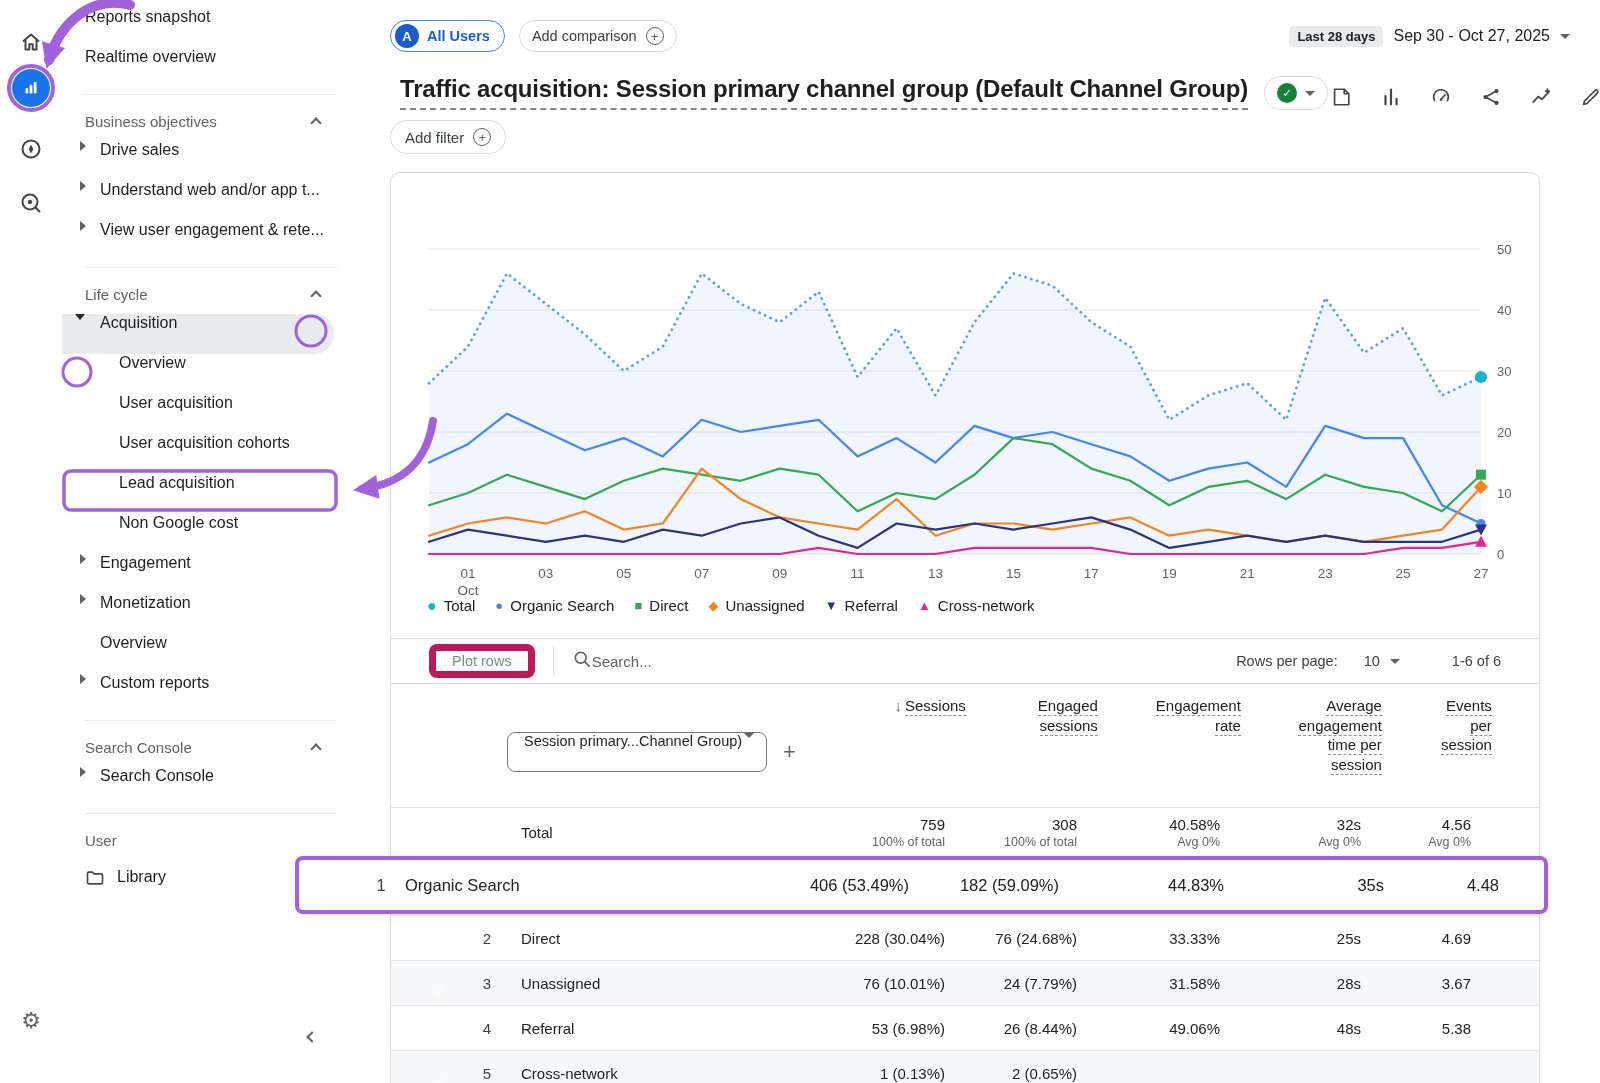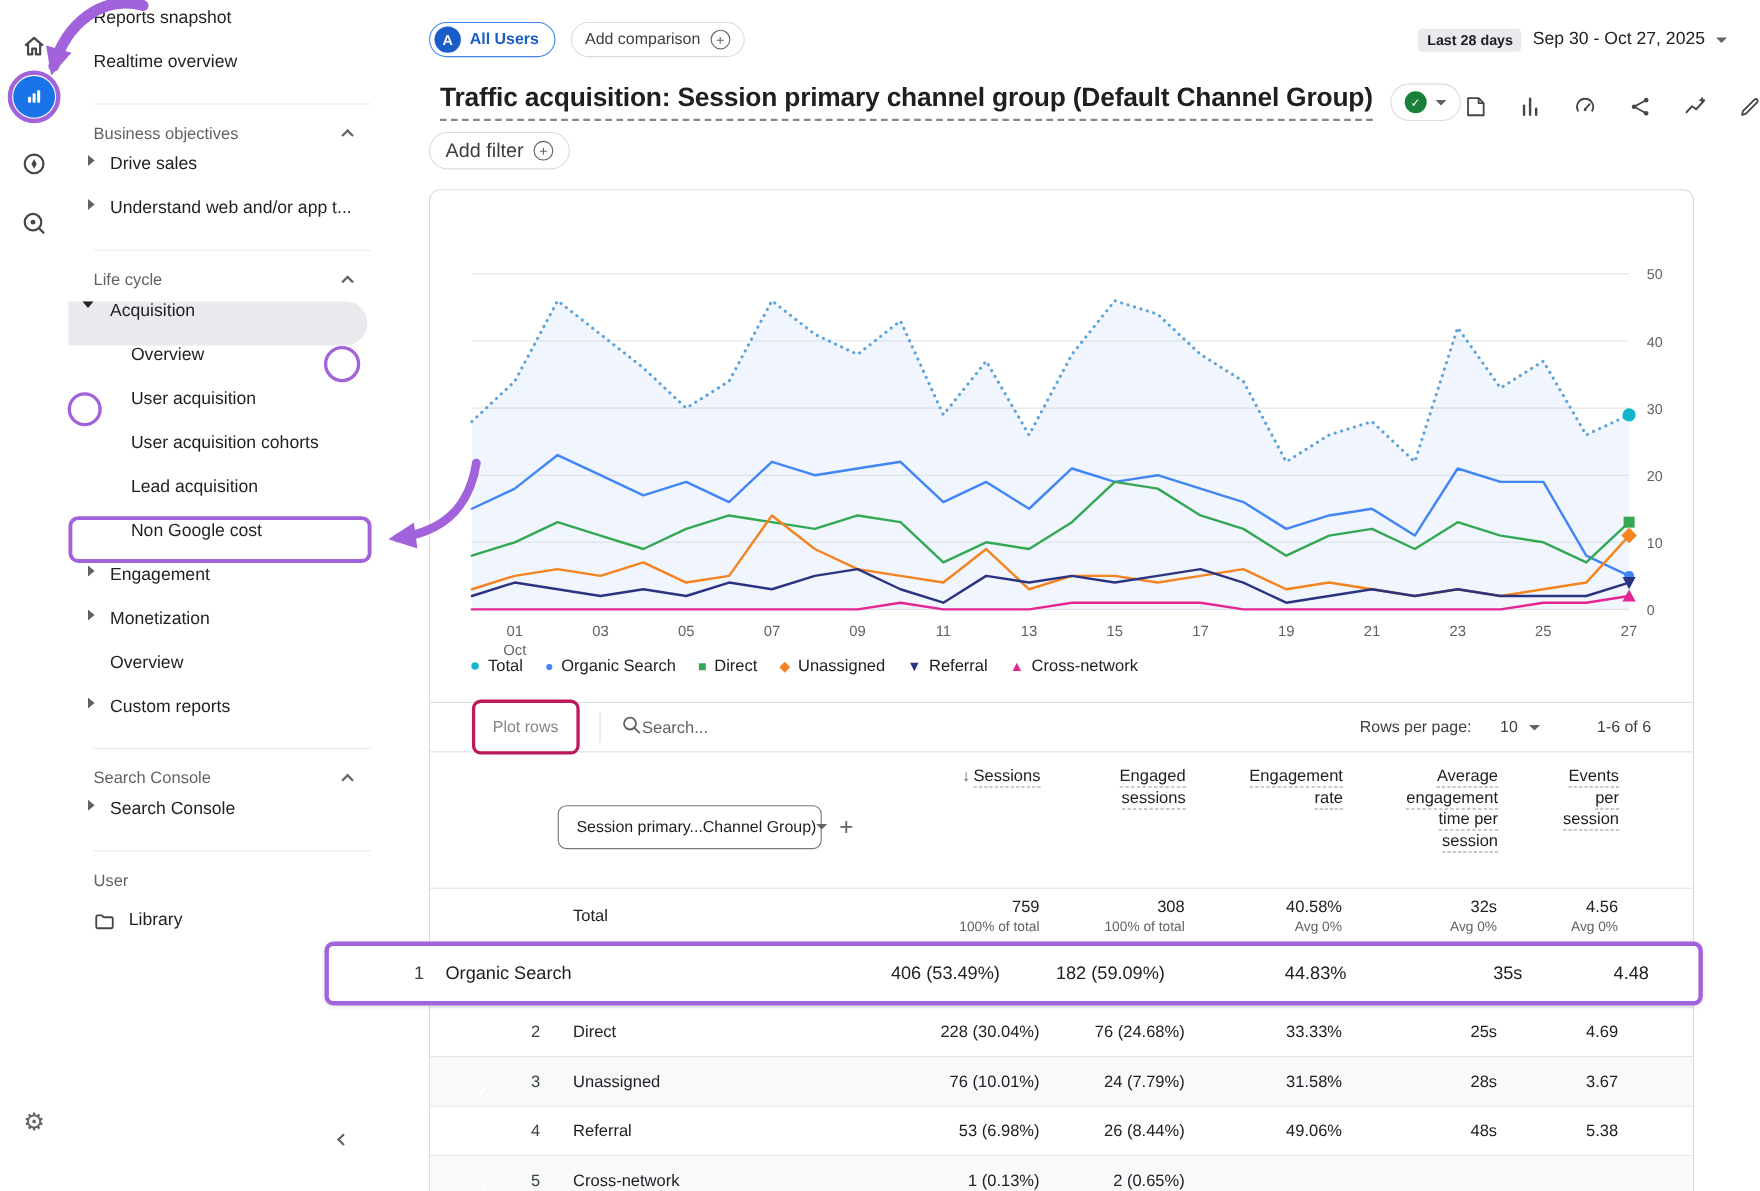--- a/index.html
+++ b/index.html
@@ -58,59 +58,59 @@
     padding-bottom:5px;letter-spacing:-0.2px}
   .verify-pill{height:34px;border:1px solid #dadce0;border-radius:17px;display:flex;align-items:center;
     gap:8px;padding:0 12px;margin-left:16px;margin-top:2px;cursor:pointer;flex:none}
   .check-dot{width:20px;height:20px;border-radius:50%;background:#188038;color:#fff;display:flex;
     align-items:center;justify-content:center;font-size:11px}
   .actions{margin-left:auto;display:flex;gap:24px;margin-top:6px;flex:none}
   .act{width:26px;height:26px;display:flex;align-items:center;justify-content:center;color:#444746;cursor:pointer}
 
   .filter-row{position:absolute;left:390px;top:120px;z-index:3}
   .chip-filter{border:1px solid #dadce0;color:#3c4043;height:34px;border-radius:17px;display:flex;
-    align-items:center;gap:9px;padding:0 14px;font-size:18px;cursor:pointer}
+    align-items:center;gap:9px;padding:0 14px;font-size:15px;cursor:pointer}
 
   
   .card{position:absolute;left:390px;top:172px;width:1150px;height:1400px;border:1px solid #dadce0;
     border-radius:10px 10px 0 0;background:#fff}
   .chart-head{position:absolute;top:14px;left:38px;right:38px;height:44px;display:flex;align-items:center}
   .chart-title{font-size:16px;color:#1f1f1f}
   .day-select{margin-left:auto;width:130px;height:44px;border:1px solid #747775;border-radius:8px;
     display:flex;align-items:center;padding:0 14px;font-size:15px;color:#1f1f1f;cursor:pointer}
   #chart-svg{position:absolute;top:58px;left:28px}
   .legend{position:absolute;top:424px;left:36px;display:flex;gap:20px;align-items:center;
     font-size:15px;color:#202124}
   .legend-item{display:flex;align-items:center;gap:7px;cursor:pointer}
   .lg-glyph{font-size:13px;line-height:1}
   .legend-item:first-child .lg-glyph{font-size:16px}
 
   
   .table-section{position:absolute;top:465px;left:0;right:0}
   .toolbar{height:46px;border-top:1px solid #dadce0;border-bottom:1px solid #dadce0;display:flex;
     align-items:center;padding:0 38px}
-  .plot-rows{border:3px solid #be185d;border-radius:8px;height:50px;padding:0 16px;color:#80868b;
+  .plot-rows{border:7px solid #be185d;border-radius:8px;height:34px;padding:0 16px;color:#80868b;
     font-size:14.5px;display:flex;align-items:center;cursor:pointer}
   .vsep{width:1px;height:28px;background:#dadce0;margin:0 18px}
   .search-input{border:none;outline:none;font-size:15px;color:#a16207;margin-left:0;width:300px;
     font-family:Liberation Sans, sans-serif}
   .search-input::placeholder{color:#5f6368}
   .rpp{margin-left:auto;display:flex;align-items:center;gap:10px;font-size:14.5px;color:#3c4043}
   .rpp-val{margin-left:16px;display:flex;align-items:center;gap:10px;cursor:pointer}
   .pg-range{margin-left:42px}
 
   .grid8{display:grid;grid-template-columns:36px 40px 1fr 170px 132px 143px 141px 110px;
     padding-left:40px;padding-right:68px}
   .thead{padding-top:12px;height:123px;font-size:15px;color:#202124}
   .hcol{text-align:right;line-height:19.5px}
   .u{border-bottom:1px dashed #8f9398;padding-bottom:1px}
   .sort{color:#5f6368;margin-right:3px}
   .dim-wrap{display:flex;align-items:center;white-space:nowrap}
-  .dim-select{width:240px;height:40px;border:1px solid #747775;border-radius:8px;display:flex;
-    align-items:center;padding:0 12px 0 16px;font-size:14.5px;color:#1f1f1f;cursor:pointer}
+  .dim-select{width:260px;height:40px;border:1px solid #747775;border-radius:8px;display:flex;
+    align-items:flex-start;padding:0 12px 0 16px;font-size:14.5px;color:#1f1f1f;cursor:pointer}
   .dim-select .caret-d{margin-left:auto}
   .plus-col{font-size:22px;color:#5f6368;margin-left:16px;cursor:pointer}
 
   .cb{width:18px;height:18px;border-radius:2px;background:#1a73e8;position:relative;cursor:pointer;flex:none}
   .cb.ind::after{content:"";position:absolute;left:4px;top:8px;width:10px;height:2px;background:#fff}
   .cb.chk::after{content:"\2713";position:absolute;left:3px;top:0.5px;color:#fff;font-size:13px;font-weight:bold}
 
   .total-row{border-top:1px solid #dfe1e5;height:50px;align-items:center;font-size:15px}
   .num{text-align:right}
   .main-val{font-weight:500}
@@ -177,20 +177,24 @@
       <span>Business objectives</span>
       <span class="chev up"></span>
     </div>
     <div class="s-item arrow-item">
         <span class="tri-r"></span>
         <span>Drive sales</span>
       </div>
     <div class="s-item arrow-item">
         <span class="tri-r"></span>
         <span>Understand web and/or app t...</span>
+      </div>
+    <div class="s-item arrow-item">
+        <span class="tri-r"></span>
+        <span>View user engagement &amp; rete...</span>
       </div>
     <div class="s-div"></div>
 
     <div class="s-head">
       <span>Life cycle</span>
       <span class="chev up"></span>
     </div>
     <div class="s-item acq-pill">
         <span class="tri-d"></span>
         <span>Acquisition</span>

